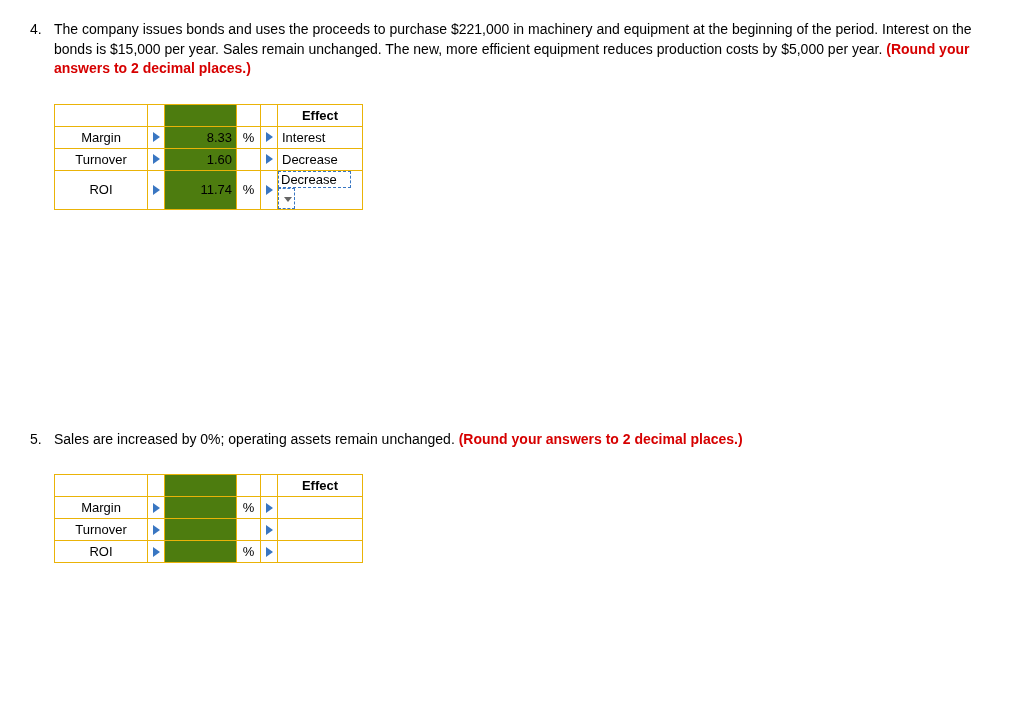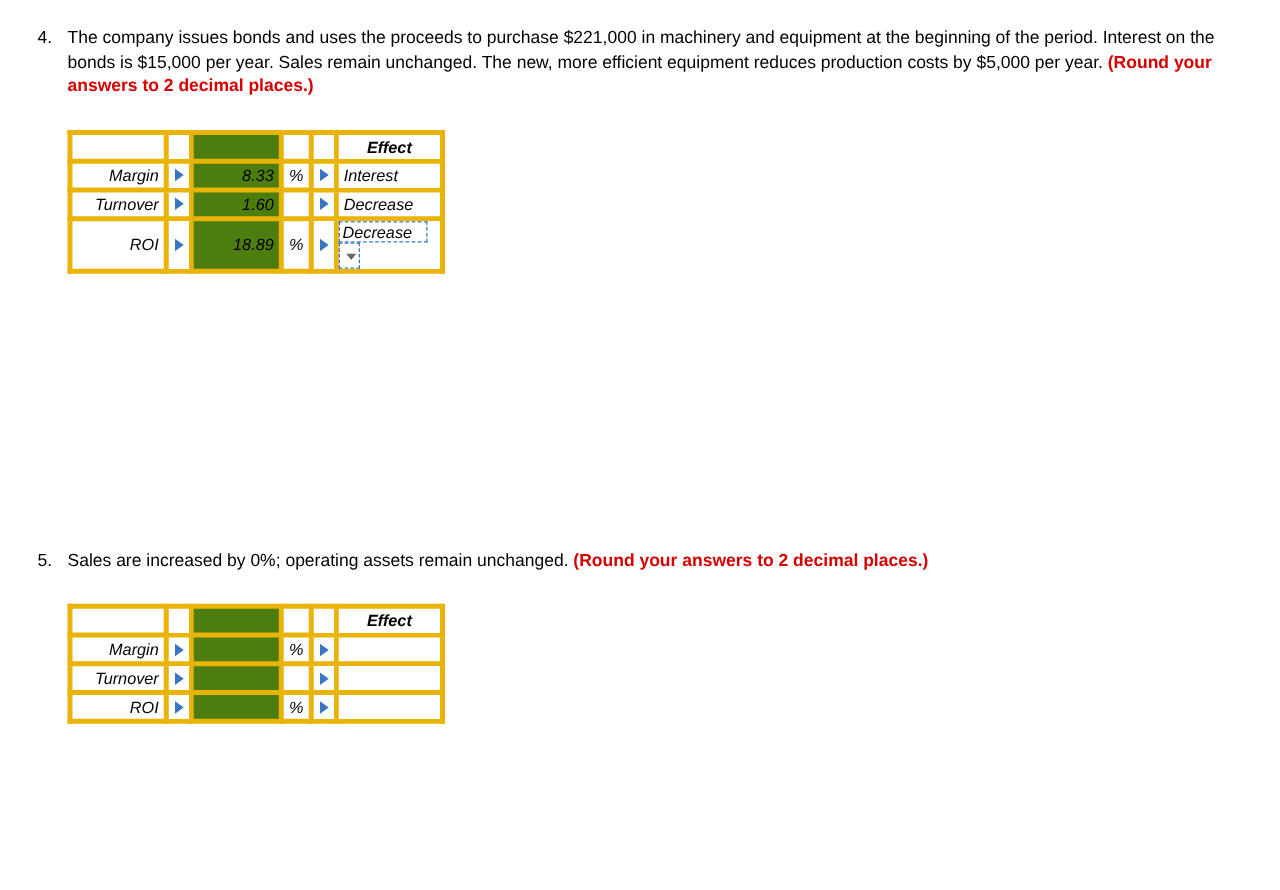--- a/index.html
+++ b/index.html
@@ -25,37 +25,36 @@
   }
   .red-note {
     color: #d60000;
     font-weight: bold;
   }
   .answer-table {
     border-collapse: collapse;
     margin-left: 24px;
   }
   .answer-table td, .answer-table th {
-    border: 4px solid #eab308;
+    border: 1px solid #eab308;
     height: 22px;
     padding: 2px 4px;
     font-size: 13px;
     vertical-align: middle;
     box-sizing: border-box;
-    font-style: italic;
   }
   .hdr-blue {
     background: #9ab9e0;
     text-align: center;
     font-weight: bold;
   }
   .label-cell {
-    width: 77px;
-    background: #fff;
-    text-align: right;
+    width: 93px;
+    background: #fff;
+    text-align: center;
   }
   .value-cell {
     width: 72px;
     background: #4d7c0f;
     text-align: right;
   }
   .pct-cell {
     width: 24px;
     background: #fff;
     text-align: center;
@@ -140,21 +139,21 @@
       <td class="indicator-cell">
             <div class="indicator"></div>
           </td>
       <td class="effect-cell">Decrease</td>
     </tr>
     <tr>
       <td class="label-cell">ROI</td>
       <td class="indicator-cell">
             <div class="indicator"></div>
           </td>
-      <td class="value-cell">18.89</td>
+      <td class="value-cell">11.74</td>
       <td class="pct-cell">%</td>
       <td class="indicator-cell">
             <div class="indicator"></div>
           </td>
       <td class="effect-cell" style="padding:0">
         <span class="dashed-box" style="width:80%;">
           <span>Decrease</span>
         </span><span class="dashed-box" style="padding:2px 2px;"><span class="dropdown-arrow"></span></span>
       </td>
     </tr>

